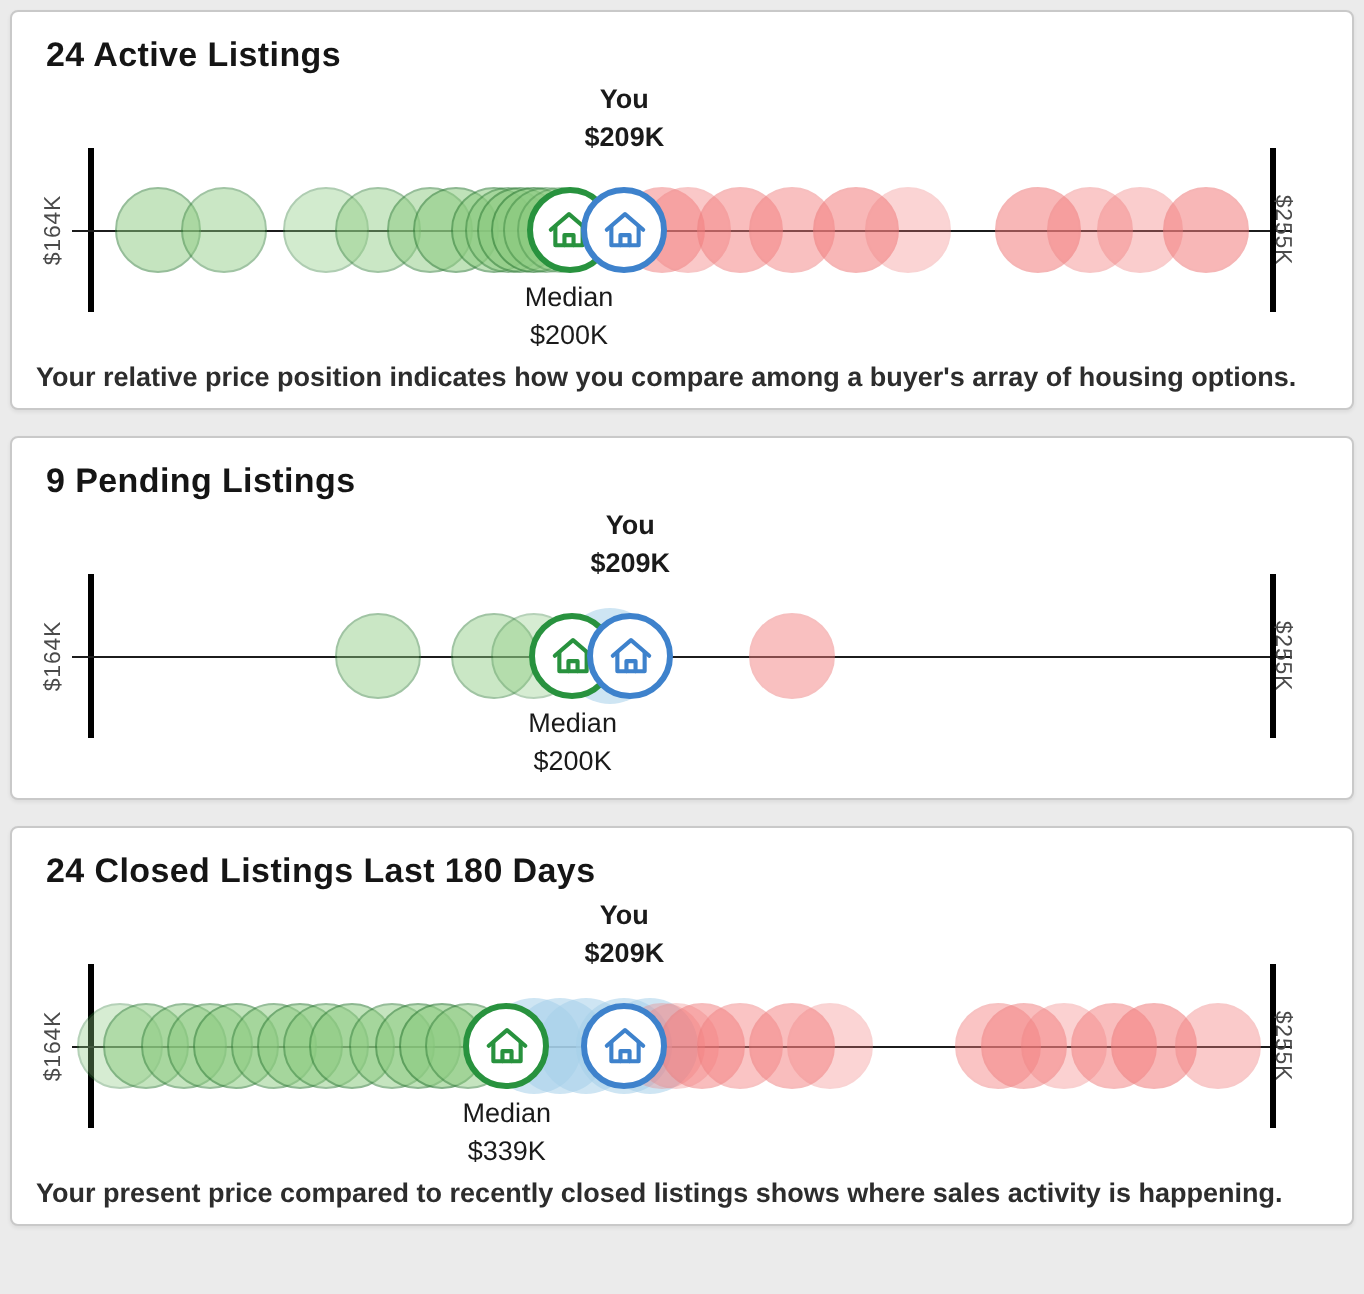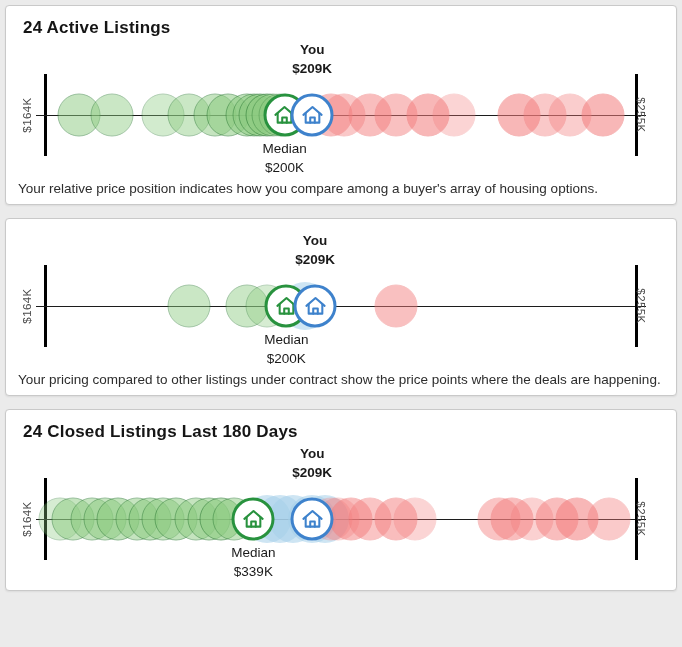--- a/index.html
+++ b/index.html
@@ -44,21 +44,21 @@
   }
   .marker.median { border:3px solid #28923e; z-index:5; }
   .marker.you    { border:3px solid #3e82cc; z-index:6; }
   .marker svg { display:block; }
   .mlabel {
     position:absolute; transform:translateX(-50%); text-align:center;
     font-size:13.5px; color:#1a1a1a; line-height:1.4; z-index:7; white-space:nowrap;
   }
   .mlabel.above { top:3px;font-weight:bold; }
   .mlabel.below { top:102px; }
-  .desc { font-size:13.5px; color:#2d2d2d; margin:1px 0 2px 2px; }
+  .desc { font-size:13.5px; color:#2d2d2d; margin:1px 0 2px 2px;font-weight:bold; }
 </style>
 </head>
 <body>
 
 <section class="card">
   <h2 class="title">24 Active Listings</h2>
   <div class="chart">
     <span class="vlabel left">$164K</span>
     <span class="cap left"></span>
     <div class="baseline"></div>
@@ -112,20 +112,21 @@
       <div>Median</div>
       <div>$200K</div>
     </div>
     <span class="cap right"></span>
     <span class="vlabel right">$255K</span>
   </div>
   <p class="desc">Your relative price position indicates how you compare among a buyer's array of housing options.</p>
 </section>
 
 <section class="card">
+  <h2 class="title">9 Pending Listings</h2>
   <div class="chart">
     <span class="vlabel left">$164K</span>
     <span class="cap left"></span>
     <div class="baseline"></div>
     <div class="track">
         <div class="dot green" style="left: 24.1758%; opacity: 0.45;"></div>
         <div class="dot green" style="left: 34.0659%; opacity: 0.45;"></div>
         <div class="dot green" style="left: 37.3626%; opacity: 0.35;"></div>
         <div class="dot blue" style="left: 43.956%; opacity: 0.55;"></div>
         <div class="dot red" style="left: 59.3407%; opacity: 0.48;"></div>
@@ -152,21 +153,20 @@
       <div>You</div>
       <div>$209K</div>
     </div>
     <div class="mlabel below" style="left: calc(40.7% + 5.394px);">
       <div>Median</div>
       <div>$200K</div>
     </div>
     <span class="cap right"></span>
     <span class="vlabel right">$255K</span>
   </div>
-  <p class="desc">Your pricing compared to other listings under contract show the price points where the deals are happening.</p>
 </section>
 
 <section class="card">
   <h2 class="title">24 Closed Listings Last 180 Days</h2>
   <div class="chart">
     <span class="vlabel left">$164K</span>
     <span class="cap left"></span>
     <div class="baseline"></div>
     <div class="track">
         <div class="dot green" style="left: 2.1978%; opacity: 0.35;"></div>
@@ -222,13 +222,14 @@
       <div>You</div>
       <div>$209K</div>
     </div>
     <div class="mlabel below" style="left: calc(35.1% + 8.642px);">
       <div>Median</div>
       <div>$339K</div>
     </div>
     <span class="cap right"></span>
     <span class="vlabel right">$255K</span>
   </div>
+  <p class="desc">Your present price compared to recently closed listings shows where sales activity is happening.</p>
 </section>
 
 </body></html>

